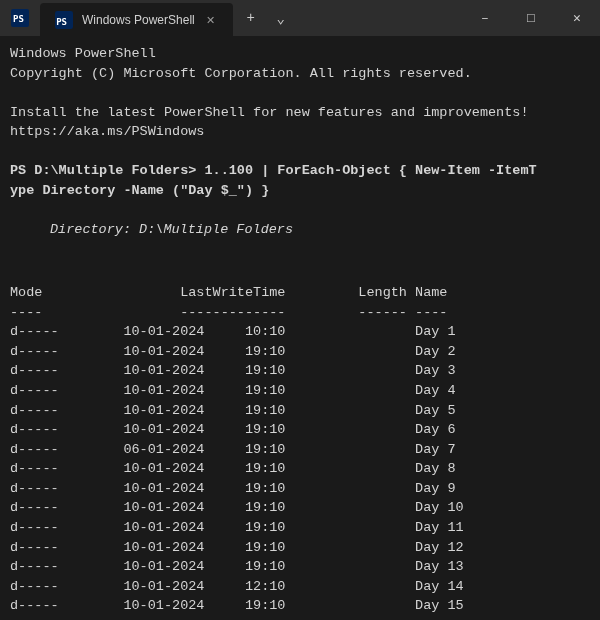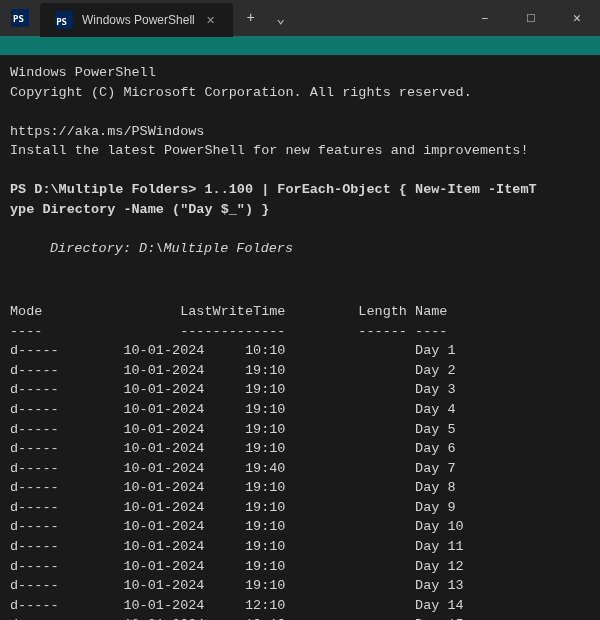--- a/index.html
+++ b/index.html
@@ -15,21 +15,20 @@
       background: #1a1a1a;
       overflow: hidden;
     }
 
     .window {
       width: 600px;
       height: 620px;
       display: flex;
       flex-direction: column;
       background: #0f766e;
-      gap: 19px;
     }
 
     .titlebar {
       background: #2d2d2d;
       height: 36px;
       display: flex;
       align-items: center;
       flex-shrink: 0;
       user-select: none;
     }
@@ -202,37 +201,37 @@
       <div class="ctrl-btn">–</div>
       <div class="ctrl-btn">□</div>
       <div class="ctrl-btn close">✕</div>
     </div>
   </div>
 
   <div class="terminal-content">
     <div class="line">Windows PowerShell</div>
     <div class="line">Copyright (C) Microsoft Corporation. All rights reserved.</div>
     <div class="line empty-line"></div>
+    <div class="line">Install the latest PowerShell for new features and improvements!</div>
     <div class="line">https://aka.ms/PSWindows</div>
-    <div class="line">Install the latest PowerShell for new features and improvements!</div>
     <div class="line empty-line"></div>
     <div class="line"><span class="bold">PS D:\Multiple Folders&gt; 1..100 | ForEach-Object { New-Item -ItemT</span>
 <span class="bold">ype Directory -Name ("Day $_") }</span></div>
     <div class="line empty-line"></div>
     <div class="line dir-label">Directory: D:\Multiple Folders</div>
     <div class="line empty-line"></div>
     <div class="line table-header">Mode                 LastWriteTime         Length Name</div>
     <div class="line separator">----                 -------------         ------ ----</div>
     <div class="line">d-----        10-01-2024     10:10                Day 1</div>
     <div class="line">d-----        10-01-2024     19:10                Day 2</div>
     <div class="line">d-----        10-01-2024     19:10                Day 3</div>
     <div class="line">d-----        10-01-2024     19:10                Day 4</div>
     <div class="line">d-----        10-01-2024     19:10                Day 5</div>
     <div class="line">d-----        10-01-2024     19:10                Day 6</div>
-    <div class="line">d-----        10-01-2024     19:40                Day 7</div>
+    <div class="line">d-----        06-01-2024     19:10                Day 7</div>
     <div class="line">d-----        10-01-2024     19:10                Day 8</div>
     <div class="line">d-----        10-01-2024     19:10                Day 9</div>
     <div class="line">d-----        10-01-2024     19:10                Day 10</div>
     <div class="line">d-----        10-01-2024     19:10                Day 11</div>
     <div class="line">d-----        10-01-2024     19:10                Day 12</div>
     <div class="line">d-----        10-01-2024     19:10                Day 13</div>
     <div class="line">d-----        10-01-2024     12:10                Day 14</div>
     <div class="line">d-----        10-01-2024     19:10                Day 15</div>
   </div>
 </div>

